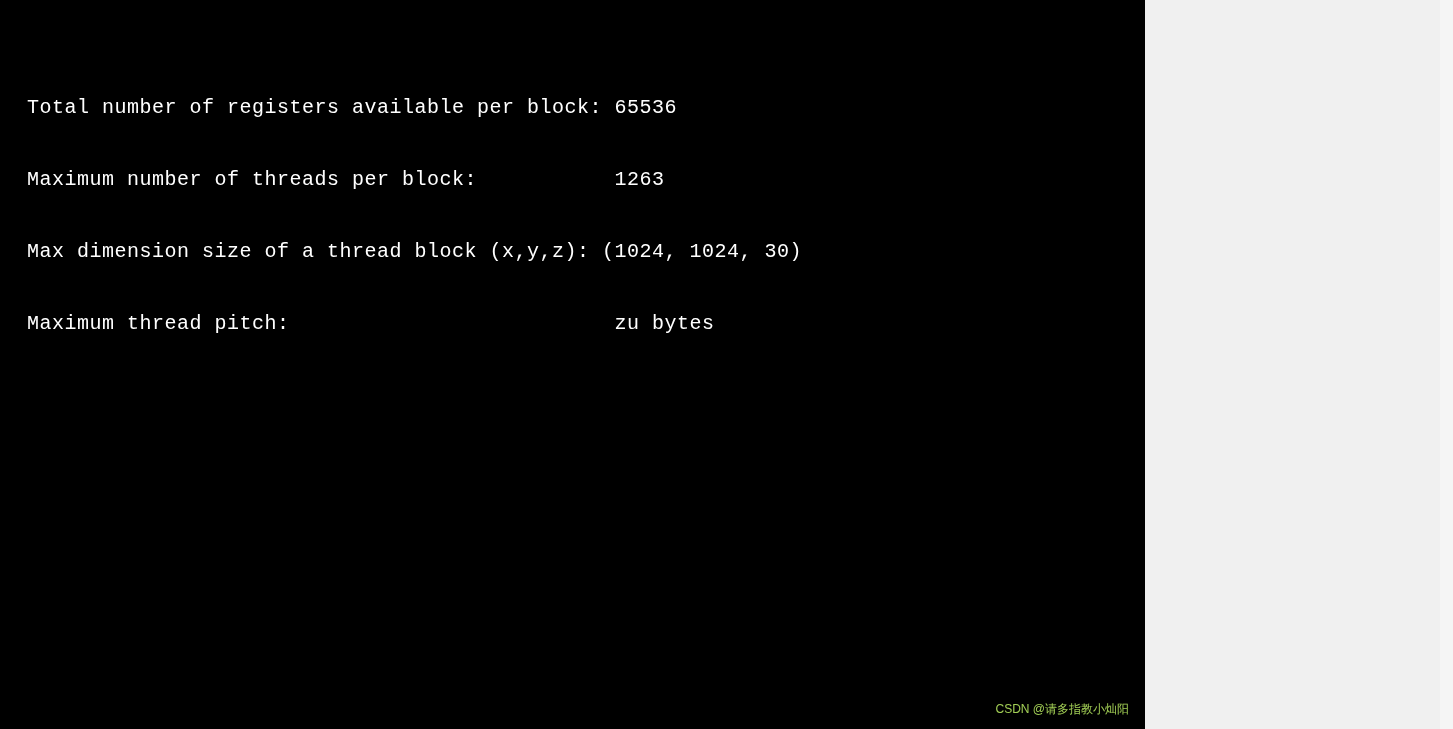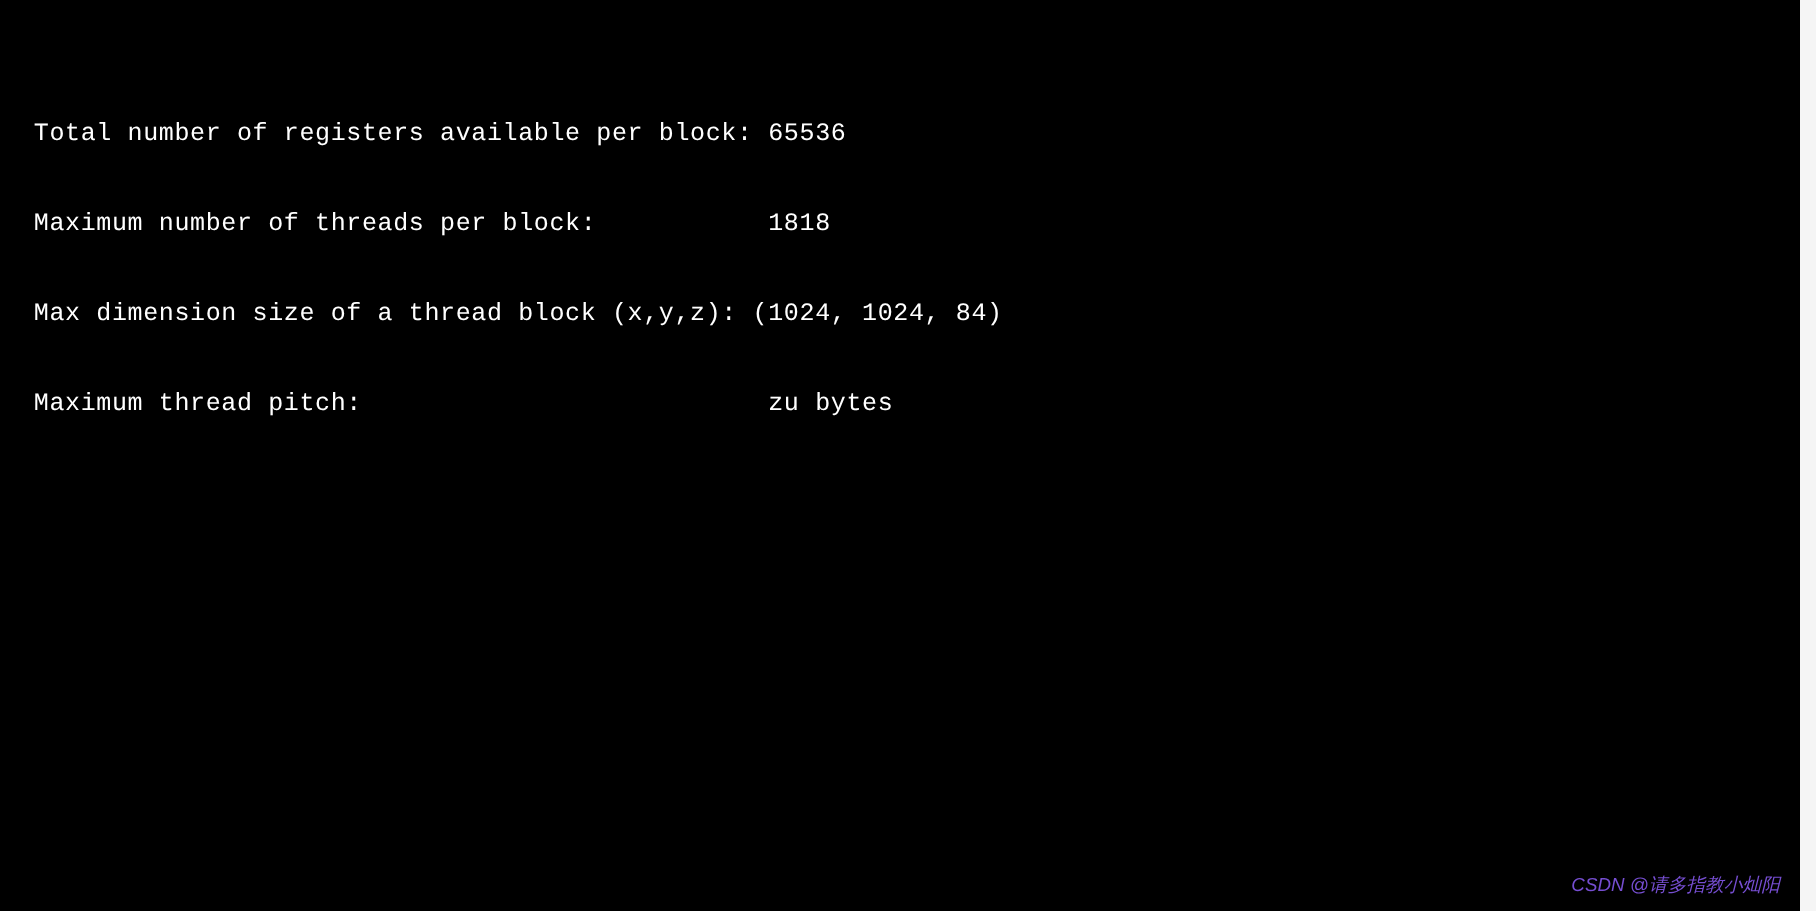--- a/index.html
+++ b/index.html
@@ -15,62 +15,61 @@
       position: relative;
     }
     .terminal {
       background-color: #000000;
       color: #ffffff;
       font-family: 'NSimSun', 'SimSun', 'Consolas', 'Courier New', monospace;
       font-size: 20px;
       line-height: 24px;
       padding: 0;
       white-space: pre;
-      width: 1440px;
+      width: 1145px;
       height: 729px;
       overflow: hidden;
       position: relative;
       margin-left: 0;
     }
     .terminal-content {
       padding-left: 2px;
       padding-top: 0;
     }
     .line {
       white-space: pre;
       font-family: 'NSimSun', 'SimSun', 'Consolas', 'Courier New', monospace;
       letter-spacing: 0.5px;
     }
     .watermark {
       position: absolute;
       bottom: 8px;
       right: 16px;
-      color: #8b5cf6;
+      color: #bef264;
       font-family: 'Microsoft YaHei', Arial, sans-serif;
-      font-size: 15px;
+      font-size: 12px;
       opacity: 0.85;
-      font-style: italic;
     }
     .edge-right {
       position: absolute;
       right: 0;
       top: 0;
       width: 13px;
       height: 729px;
       background: #f5f5f5;
     }
   </style>
 </head>
 <body>
 
 <div class="terminal">
   <div class="terminal-content">
     <div class="line">  Total number of registers available per block: 65536</div>
-    <div class="line">  Maximum number of threads per block:           1818</div>
-    <div class="line">  Max dimension size of a thread block (x,y,z): (1024, 1024, 84)</div>
+    <div class="line">  Maximum number of threads per block:           1263</div>
+    <div class="line">  Max dimension size of a thread block (x,y,z): (1024, 1024, 30)</div>
     <div class="line">  Maximum thread pitch:                          zu bytes</div>
     
     
     
     
     
     
     
     
     

